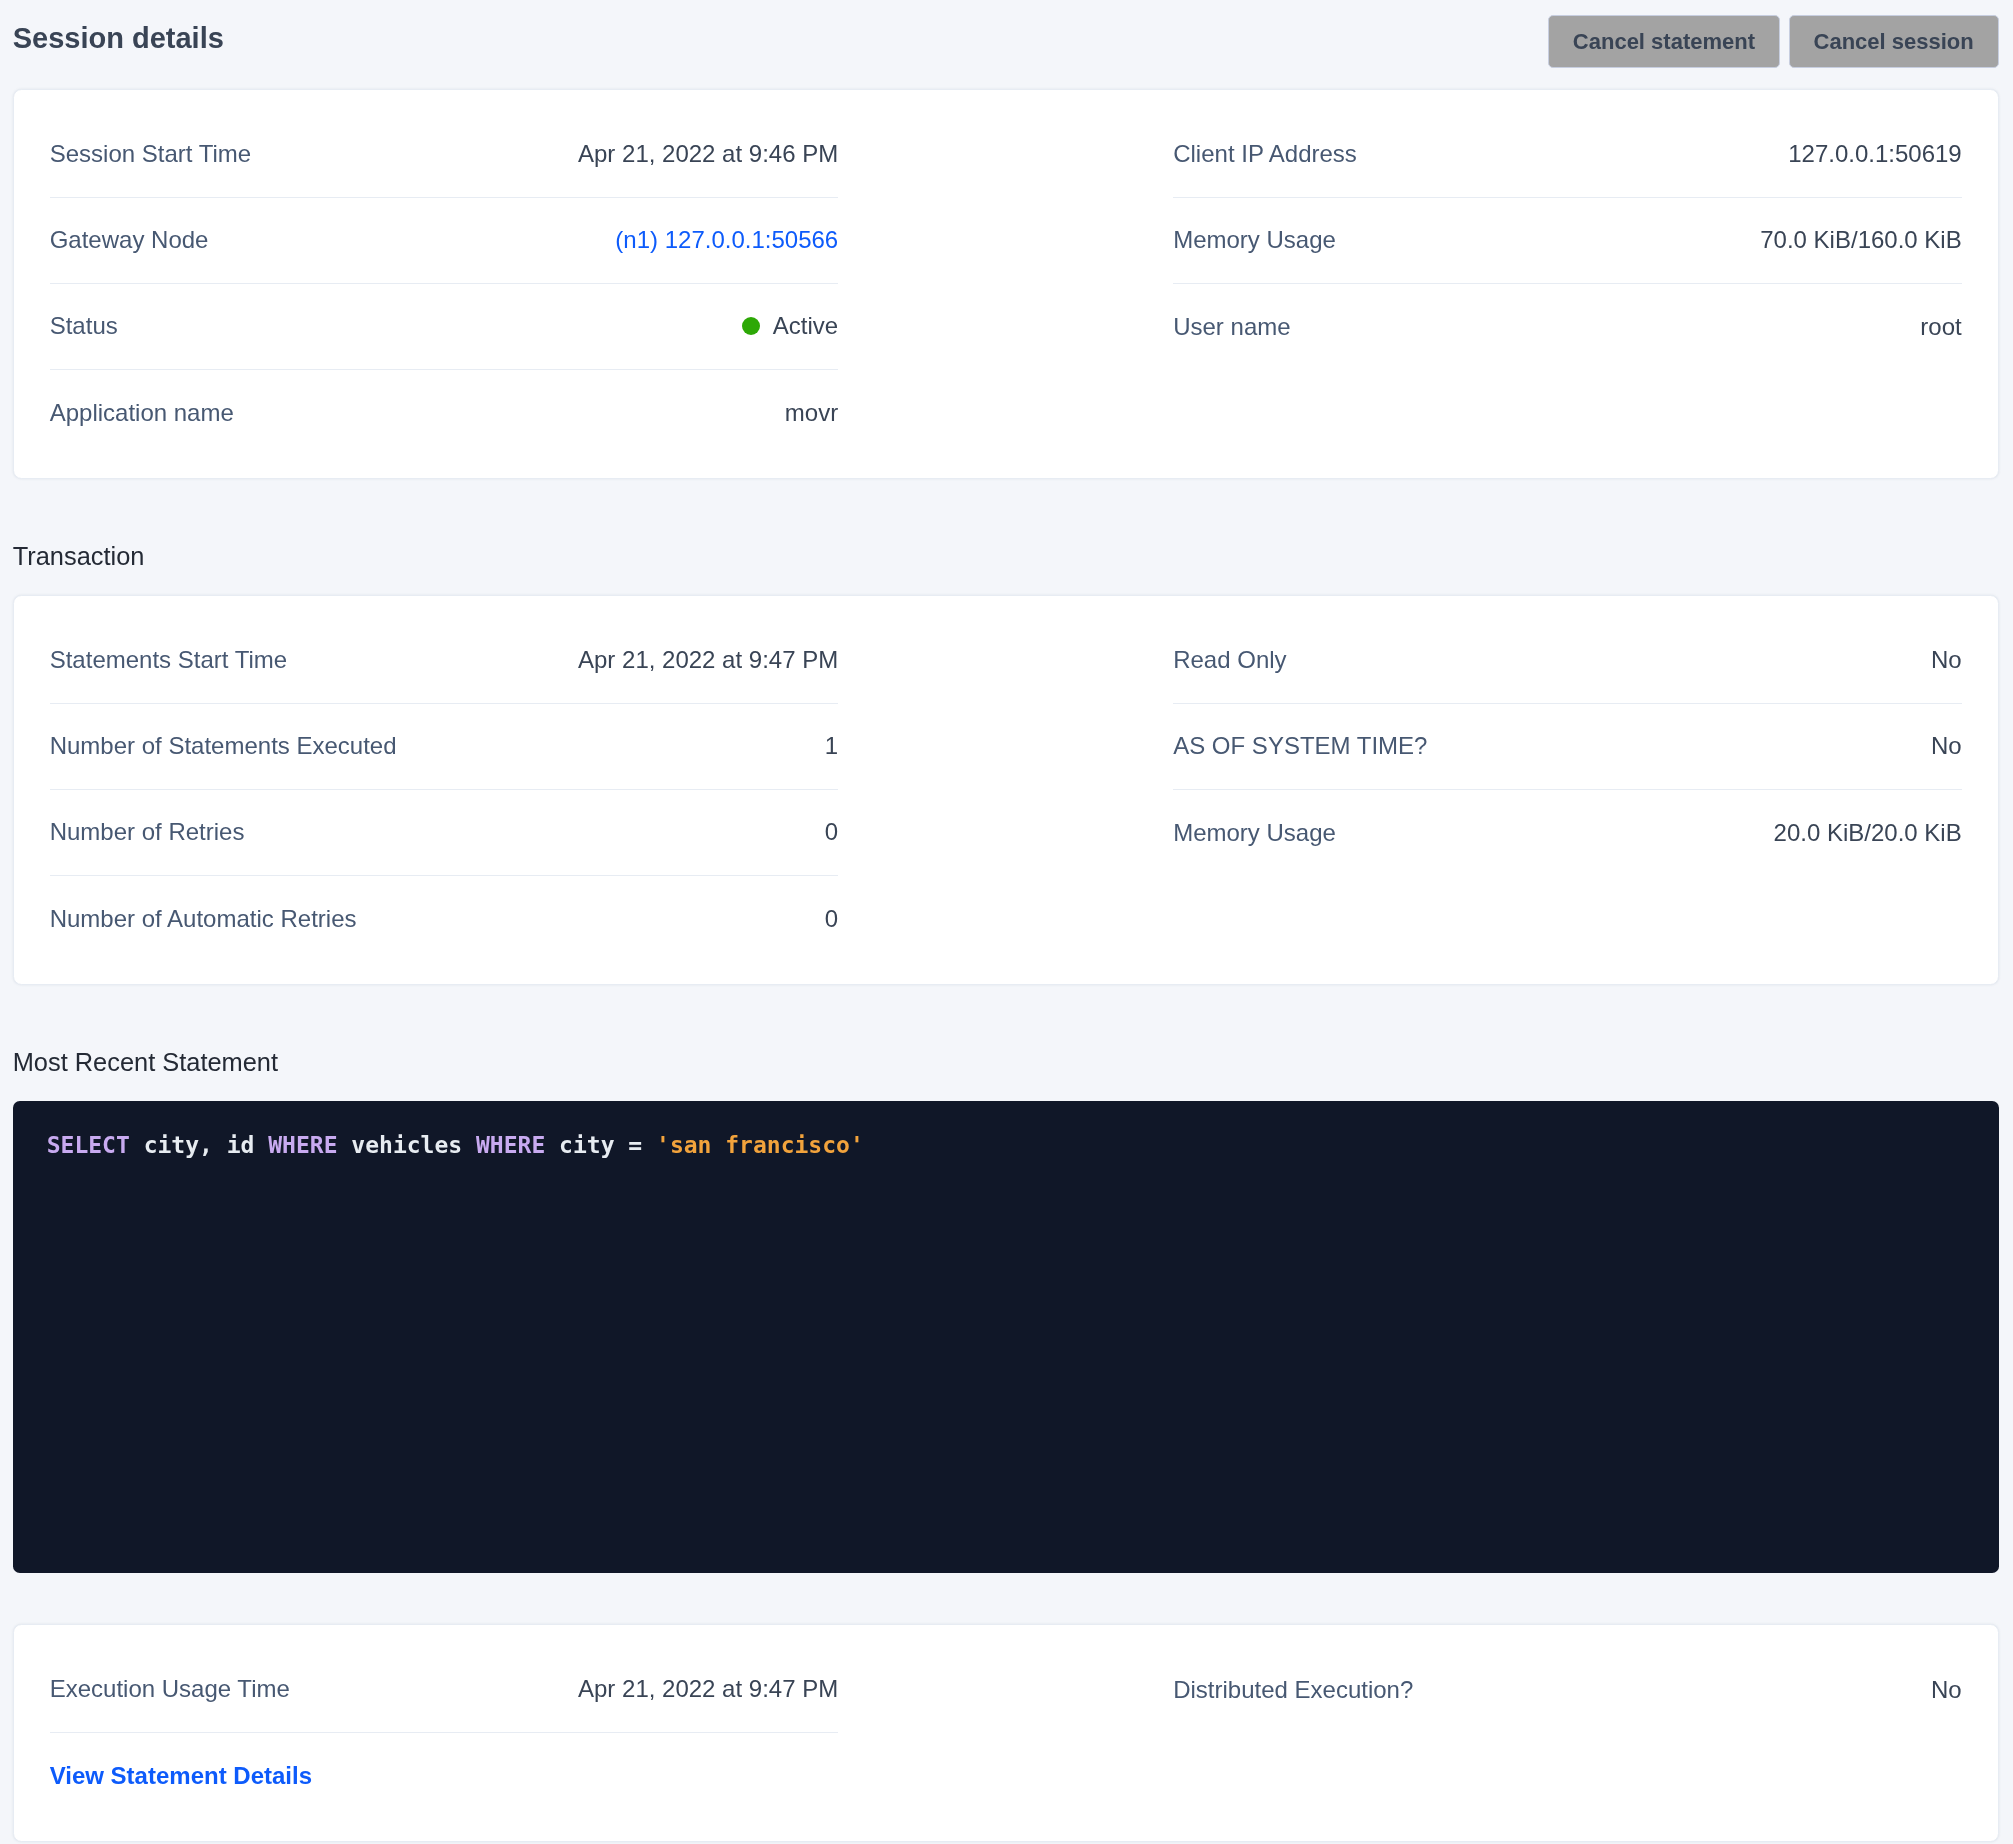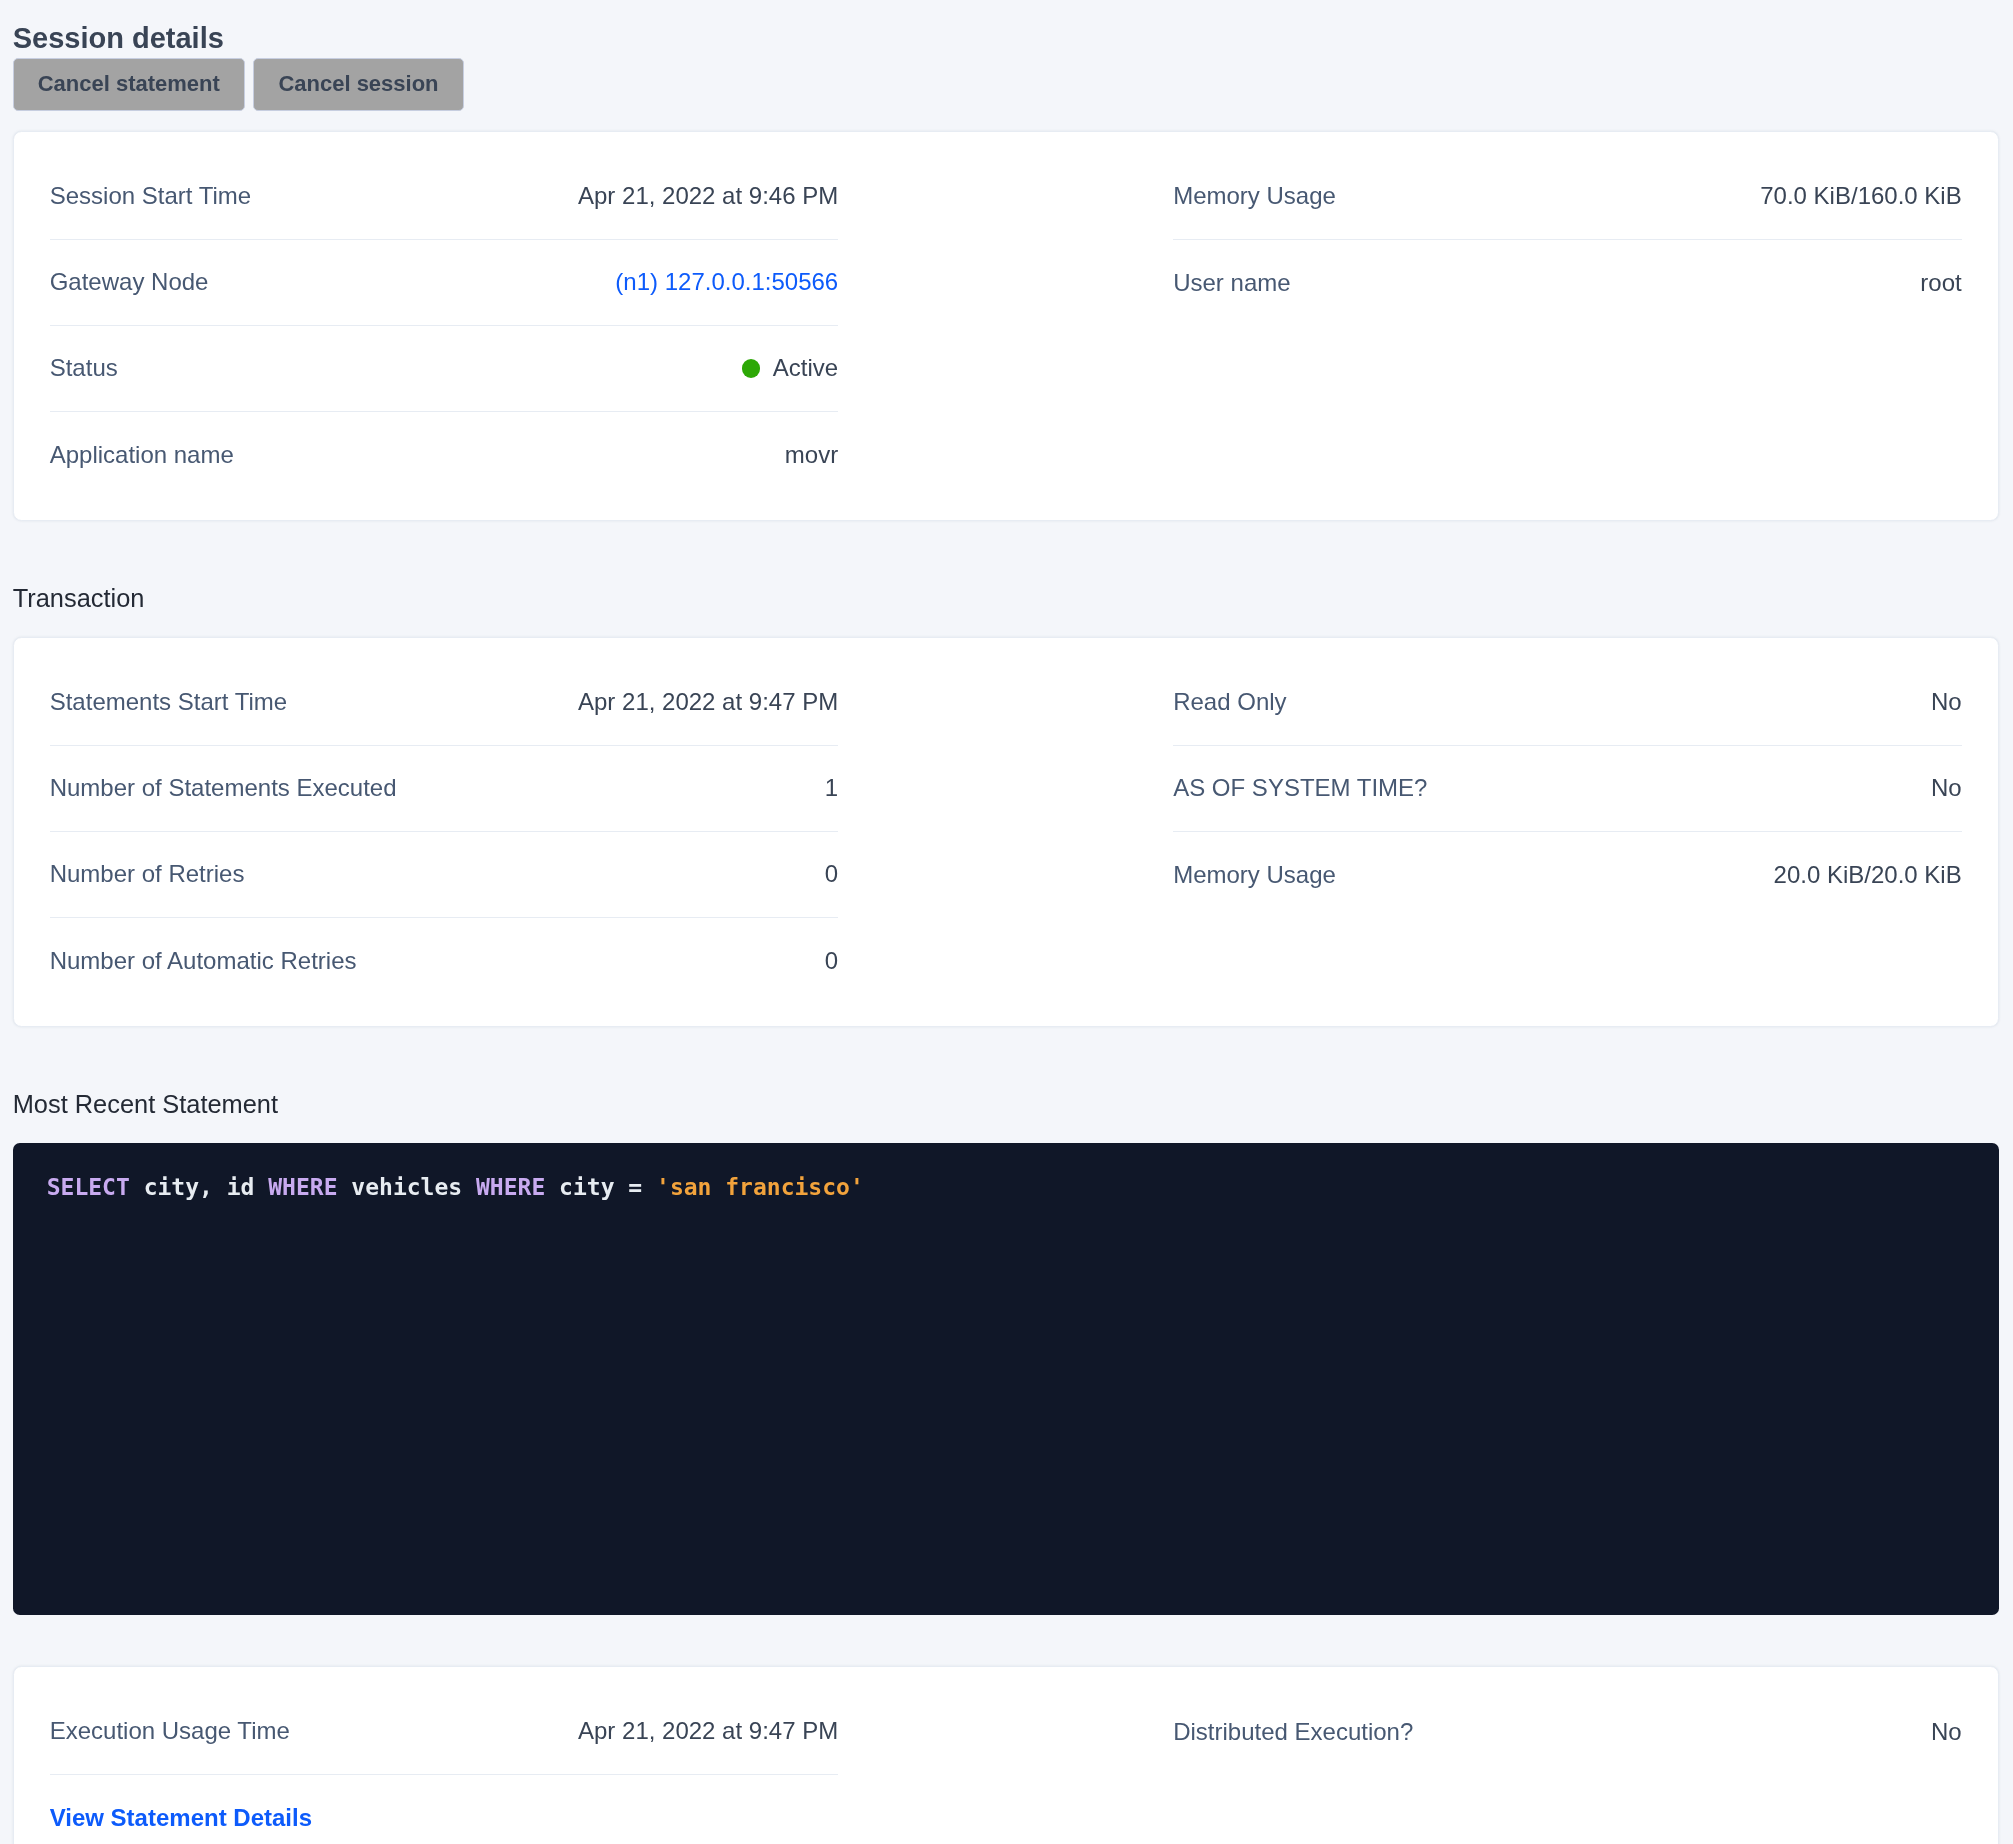--- a/index.html
+++ b/index.html
@@ -7,21 +7,20 @@
   body {
     width: 2014px; height: 1844px;
     background: #F4F6FA;
     font-family: "Liberation Sans", sans-serif;
     color: #394455;
     overflow: hidden;
   }
   .header {
     display: flex; justify-content: space-between; align-items: flex-start;
     padding: 15.3px 15.3px 0 12.7px;
-    flex-direction: column;
   }
   .page-title {
     margin: 3.4px 0 0 0;
     font-size: 29px; font-weight: 600; line-height: 39px; color: #394455;
   }
   .actions { display: flex; gap: 8.5px; }
   .btn {
     background: #a3a3a3;
     border: 0.8px solid #C7CEE0;
     border-radius: 5.1px;
@@ -109,20 +108,24 @@
         <span>Active</span>
       </span>
     </div>
     <div class="row">
       <span class="row-label">Application name</span>
       <span class="row-value">movr</span>
     </div>
   </div>
   <div class="col">
     <div class="row">
+      <span class="row-label">Client IP Address</span>
+      <span class="row-value">127.0.0.1:50619</span>
+    </div>
+    <div class="row">
       <span class="row-label">Memory Usage</span>
       <span class="row-value">70.0 KiB/160.0 KiB</span>
     </div>
     <div class="row">
       <span class="row-label">User name</span>
       <span class="row-value">root</span>
     </div>
   </div>
 </div>
 

